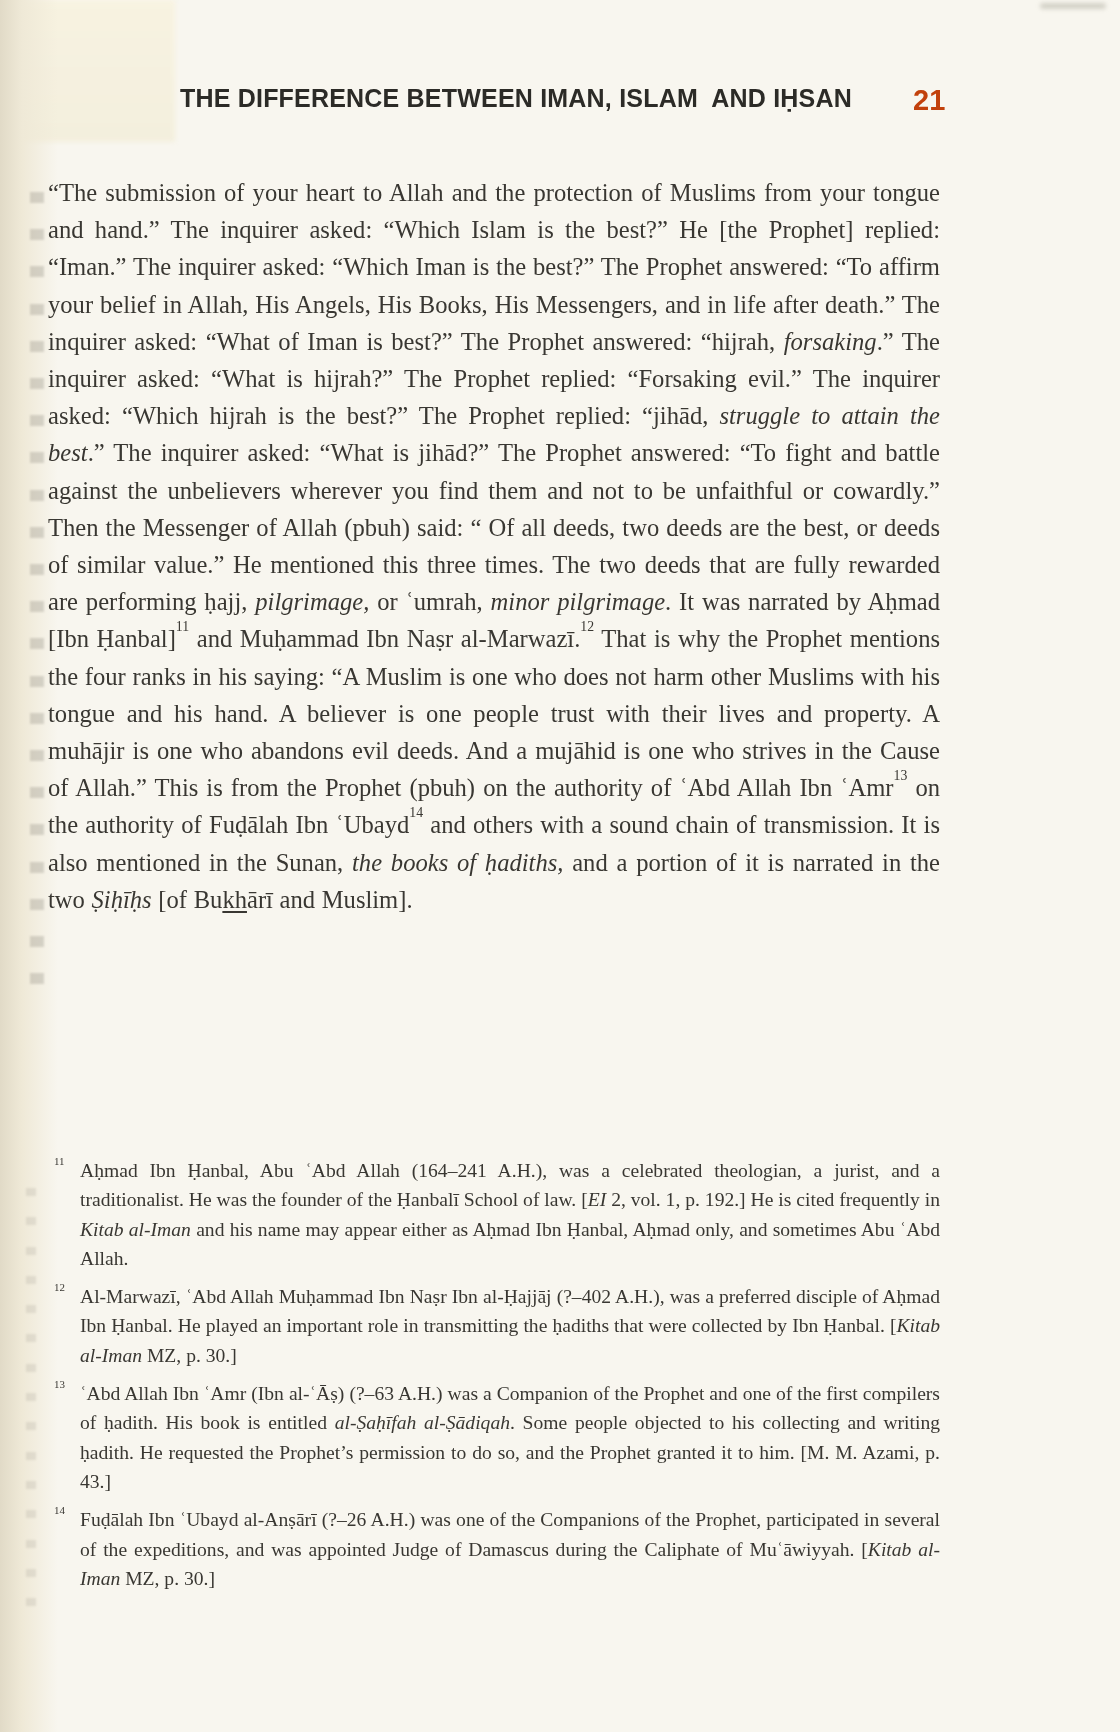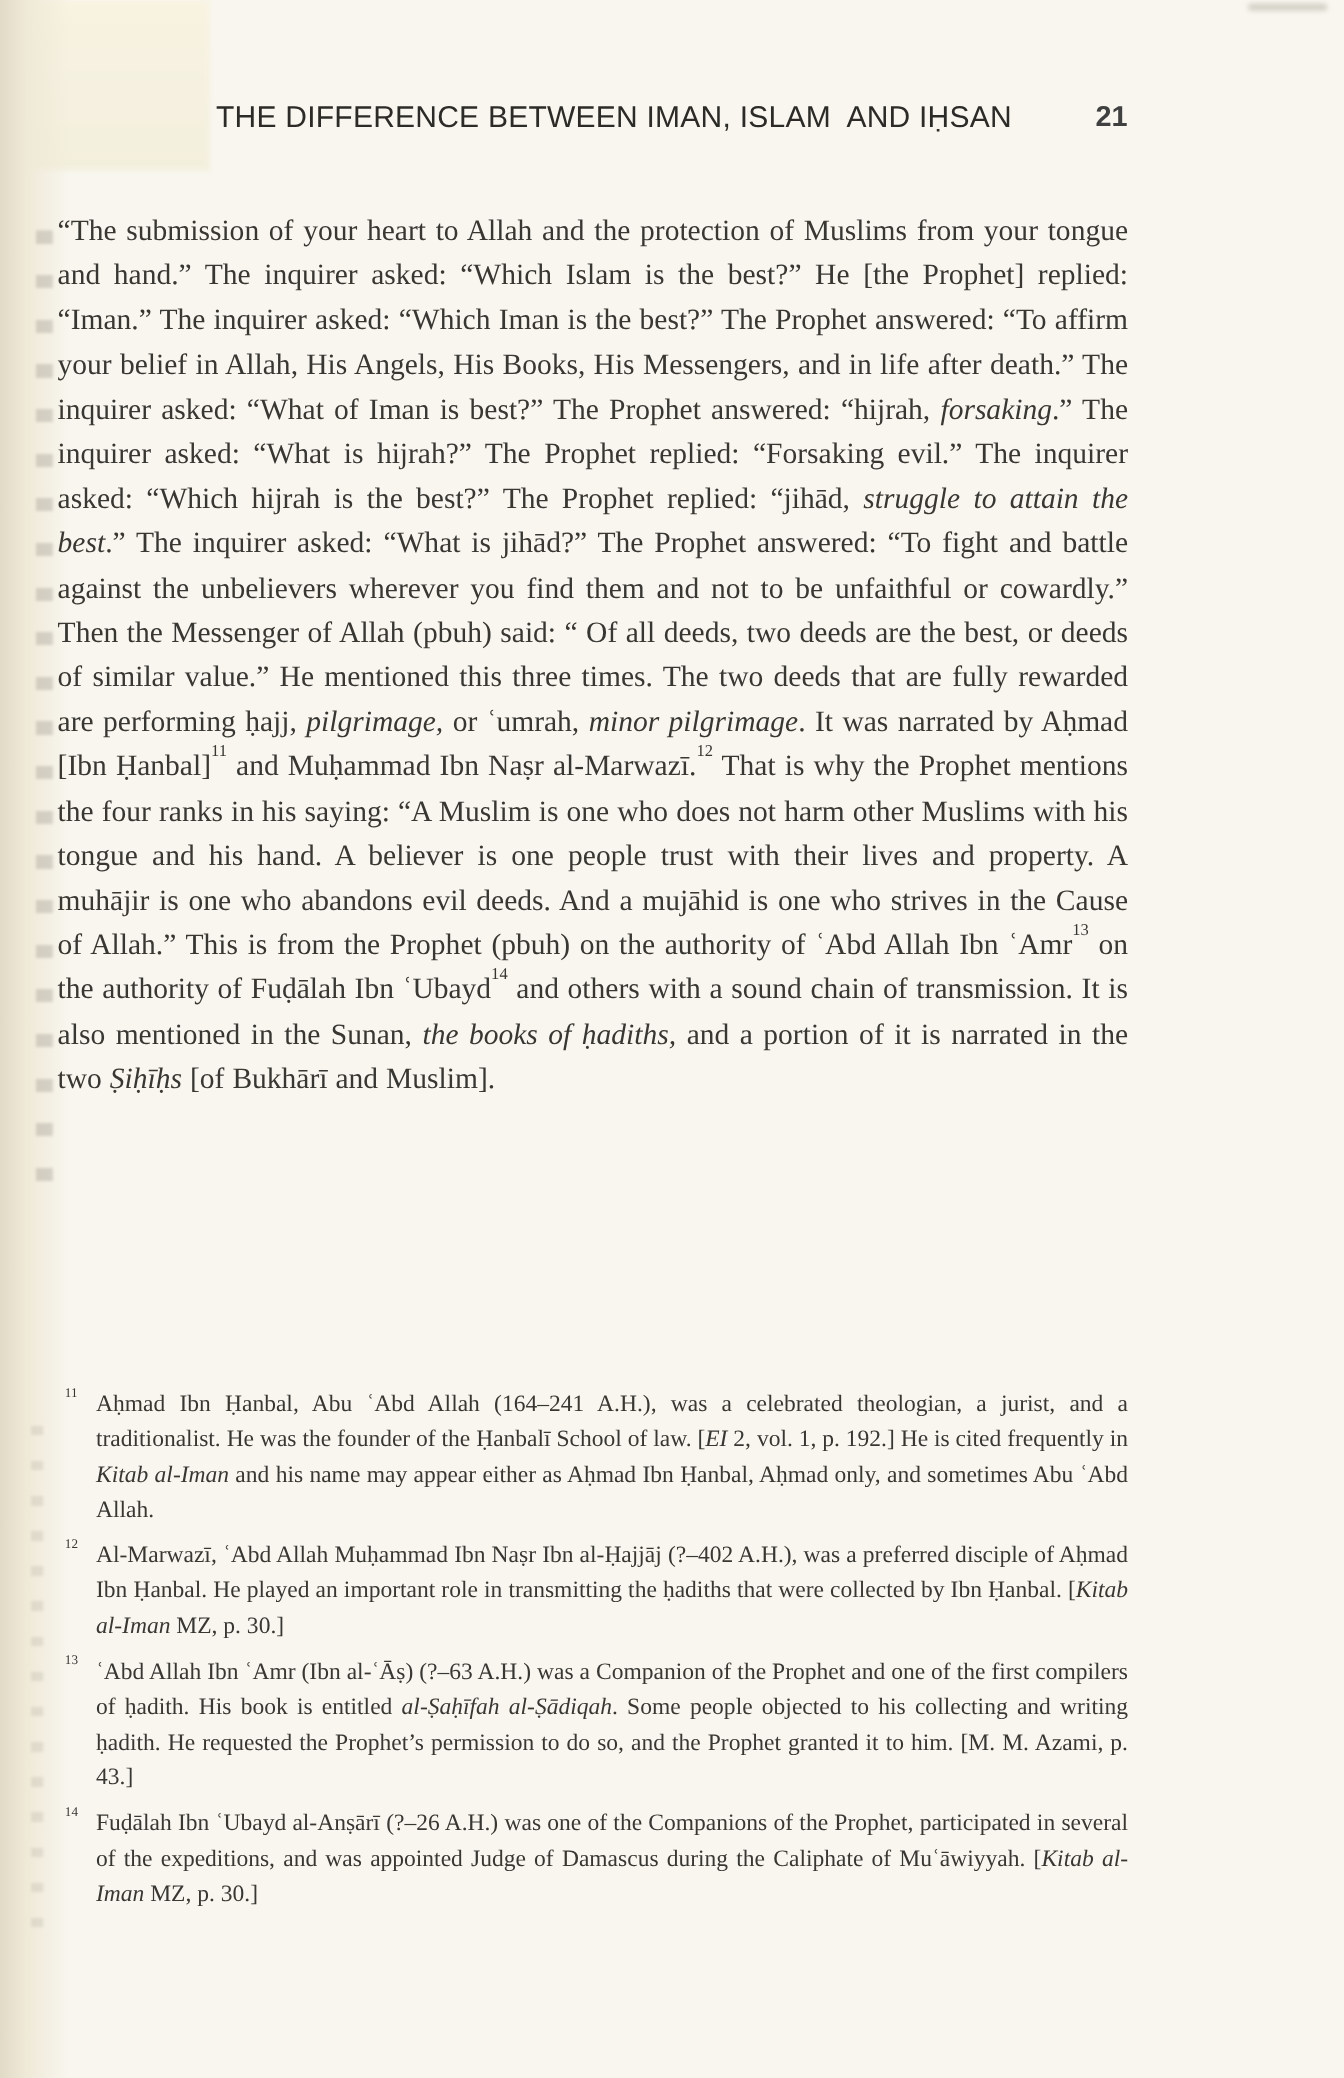--- a/index.html
+++ b/index.html
@@ -36,40 +36,40 @@
   }
   .smudge-foot {
     position: absolute; left: 26px; top: 1188px; width: 10px; height: 420px;
     background: repeating-linear-gradient(180deg, rgba(80,76,66,.32) 0 8px, rgba(0,0,0,0) 8px 29.3px);
     filter: blur(1.3px); opacity: .35; pointer-events: none;
   }
   
   .head-title {
     position: absolute; left: 180px; top: 84px;
     font-family: "Liberation Sans", "DejaVu Sans", sans-serif;
-    font-weight: normal; font-size: 25px; letter-spacing: .2px;
+    font-weight: bold; font-size: 25px; letter-spacing: .2px;
     color: #2c2b27; white-space: pre;
   }
   .head-page {
     position: absolute; left: 913px; top: 84px;
     font-family: "Liberation Sans", "DejaVu Sans", sans-serif;
-    font-weight: bold; font-size: 24px; color: #404040;
+    font-weight: bold; font-size: 29px; color: #c2410c;
   }
   
   .body-text {
     position: absolute; left: 48px; top: 174px; width: 892px;
     font-size: 24.6px; line-height: 37.2px;
     text-align: justify; text-align-last: left;
     word-spacing: .5px;
   }
   .body-text sup, .fn-marker {
     font-size: .56em; line-height: 0;
     position: relative; top: -.55em;
   }
-  .u { text-underline-offset: 3px; }
+  .u { text-decoration: underline; text-underline-offset: 3px; }
   
   .footnotes {
     position: absolute; left: 48px; top: 1156px; width: 892px;
     font-size: 19.6px; line-height: 29.3px;
   }
   .footnote {
     position: relative; padding-left: 32px; margin-bottom: 9px;
     text-align: justify; text-align-last: left;
   }
   .fn-marker { position: absolute; left: 6px; top: .45em; }

